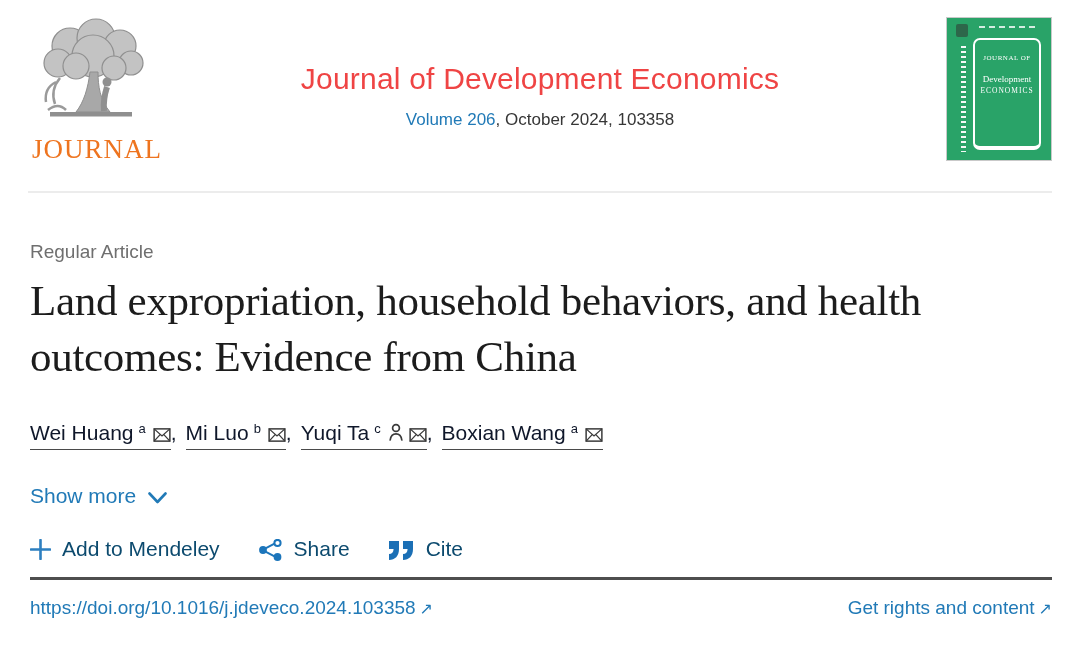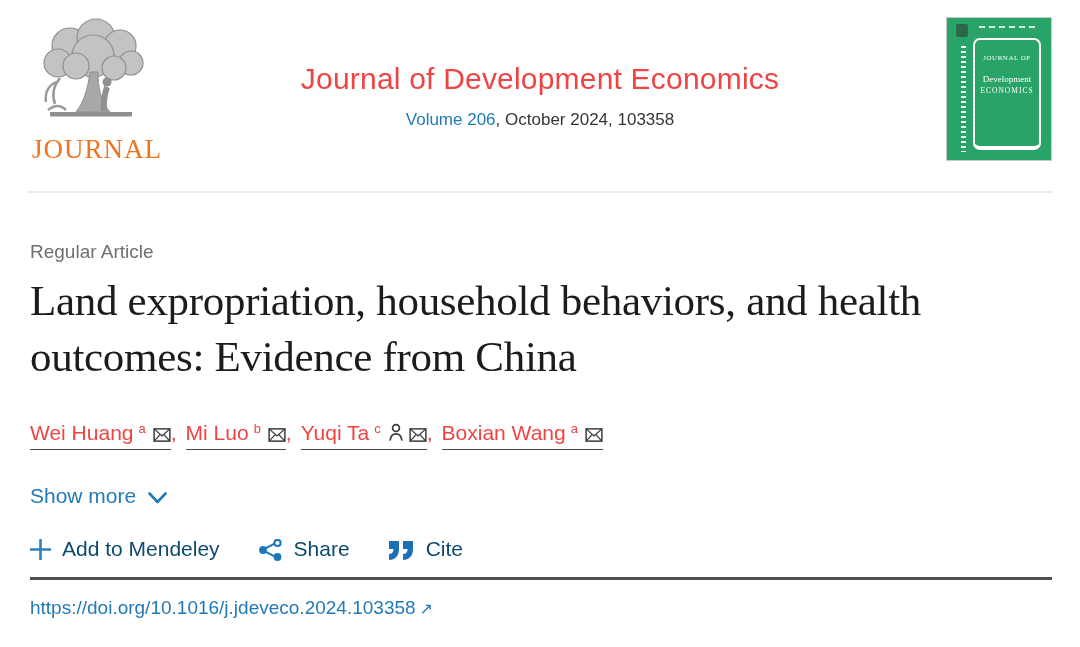--- a/index.html
+++ b/index.html
@@ -27,21 +27,21 @@
   .cover-topline{position:absolute;left:32px;top:8px;width:58px;height:2px;
     background:repeating-linear-gradient(to right,rgba(255,255,255,.8) 0 6px,rgba(255,255,255,0) 6px 10px);}
 
   .divider-light{position:absolute;left:28px;right:28px;top:191px;height:2px;background:#ececec;border:0;margin:0;}
 
   
   .main{position:absolute;left:30px;right:28px;top:208px;}
   .article-type{margin-top:33px;font-size:19px;color:#6f6f6f;}
   .article-title{font-family:"Liberation Serif","DejaVu Serif",serif;font-weight:400;font-size:43px;line-height:1.3;color:#1c1c1c;margin:10px 0 12px 0;max-width:900px;letter-spacing:-0.3px;}
 
-  .authors{margin-top:36px;font-size:21px;color:#ef4444;display:flex;align-items:baseline;flex-wrap:wrap;}
+  .authors{margin-top:36px;font-size:21px;color:#0f172a;display:flex;align-items:baseline;flex-wrap:wrap;}
   .author{cursor:pointer;}
   .author-inner{display:inline-flex;align-items:baseline;border-bottom:1.5px solid #4a4a4a;padding-bottom:4px;}
   .author-sup{font-size:13px;vertical-align:super;margin-left:5px;margin-right:2px;position:relative;top:-7px;}
   .icon-inline{display:inline-block;position:relative;top:2px;margin-left:5px;}
   .sep{margin-right:9px;}
 
   .show-more{margin-top:34px;display:inline-flex;align-items:center;gap:12px;background:none;border:0;padding:0;font-size:21px;color:#217ab7;cursor:pointer;font-family:Liberation Sans, sans-serif;}
 
   .toolbar{margin-top:29px;display:flex;align-items:center;gap:38px;}
   .tb-btn{display:inline-flex;align-items:center;gap:11px;background:none;border:0;padding:0;font-size:21px;color:#0c4a6e;cursor:pointer;font-family:inherit;}
@@ -192,16 +192,17 @@
           </svg>
         </span>
         <span>Cite</span>
       </button>
     </div>
 
     <hr class="divider-dark">
 
     <div class="links-row">
       <a class="link"><span>https://doi.org/10.1016/j.jdeveco.2024.103358</span><span class="ext-arrow">↗</span></a>
+      <a class="link"><span>Get rights and content</span><span class="ext-arrow">↗</span></a>
     </div>
 
   </main>
 </div>
 
 </body></html>

